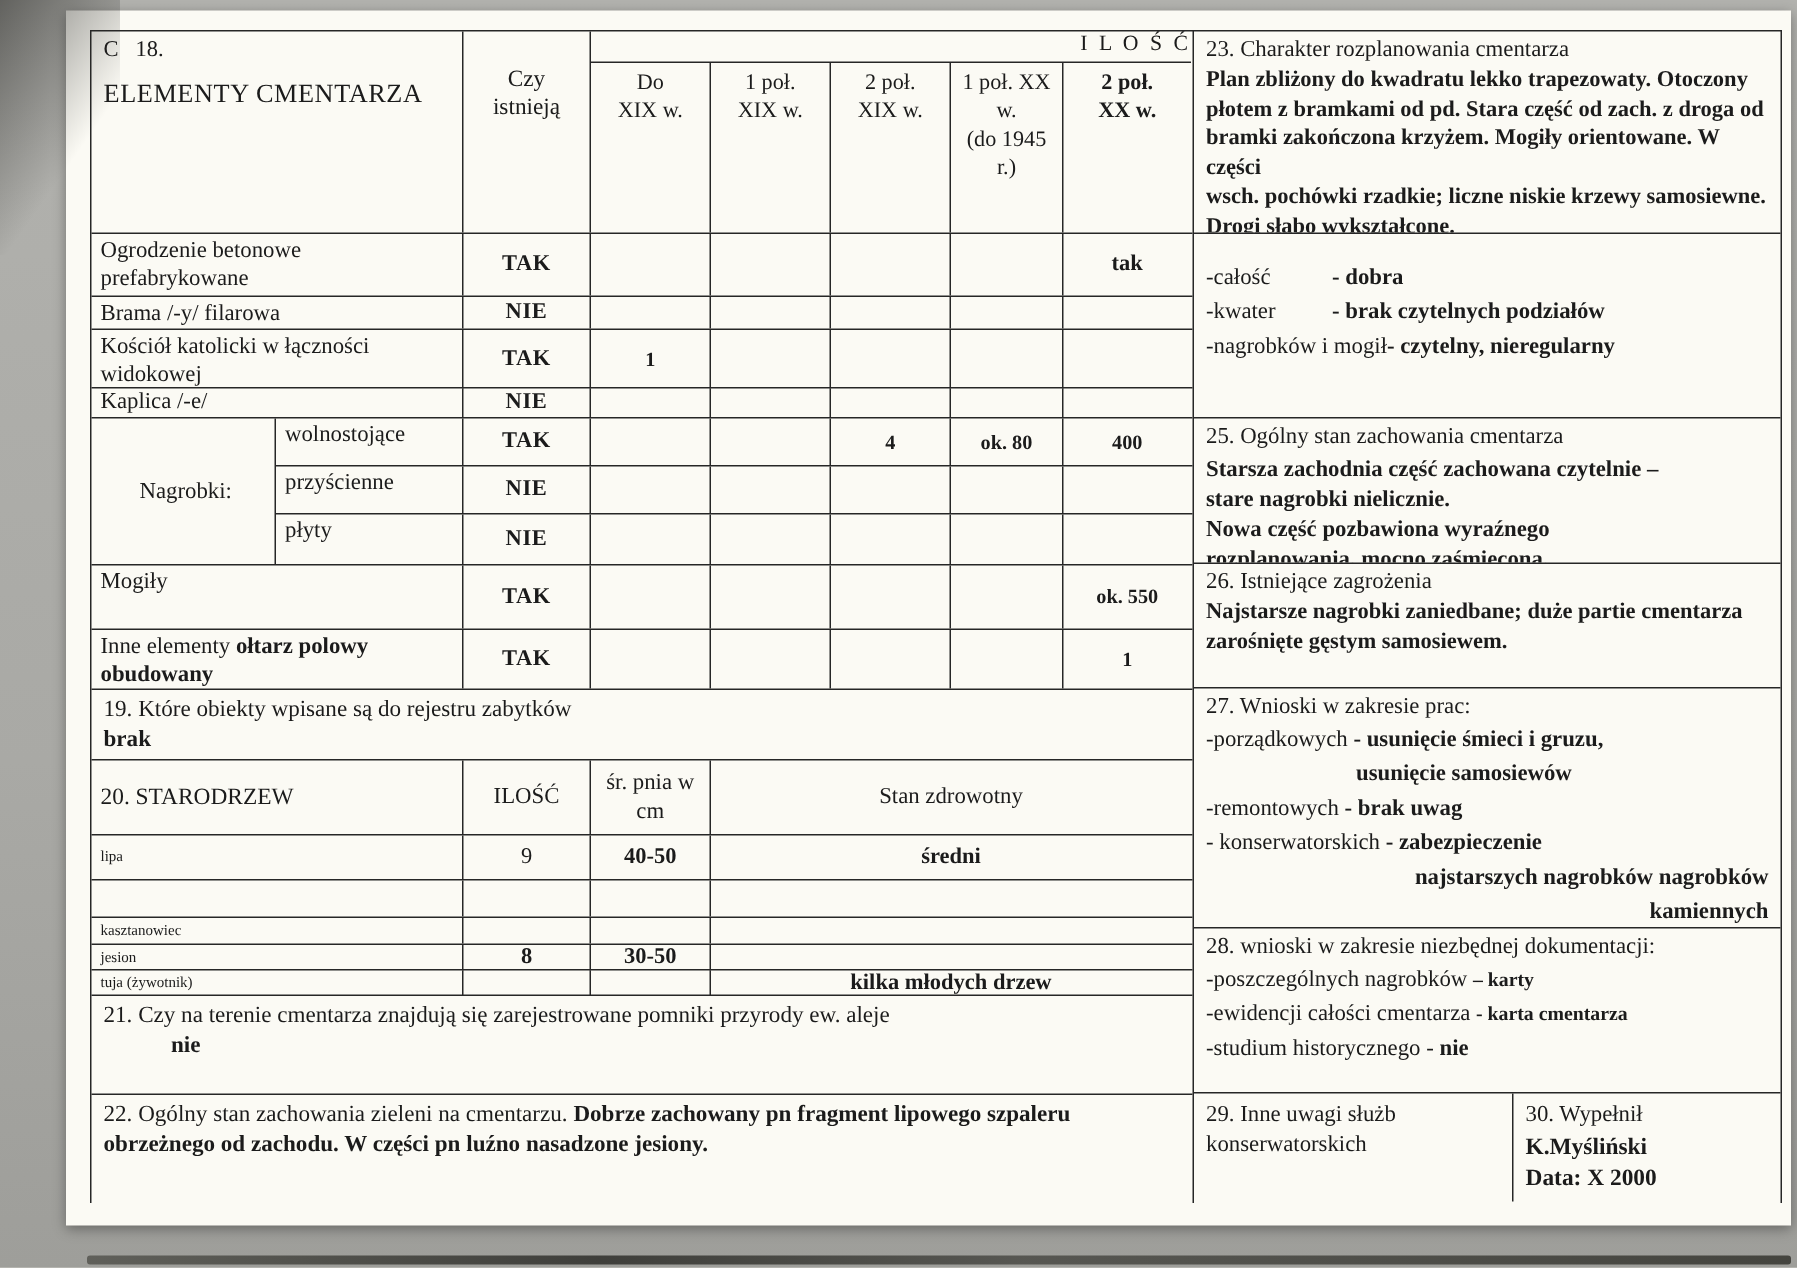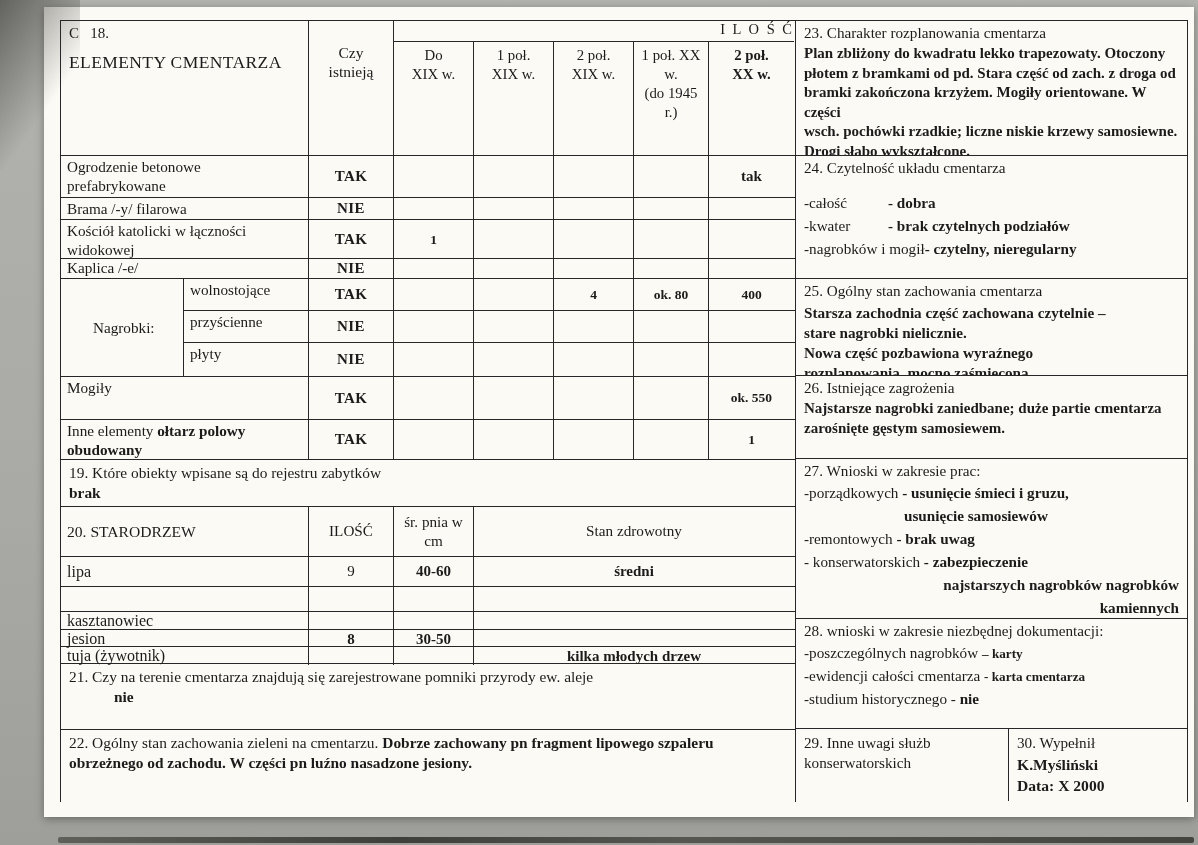--- a/index.html
+++ b/index.html
@@ -61,21 +61,21 @@
   
   .wide-sec { border-bottom:1.5px solid #262626; padding:3px 8px; font-size:15.4px; line-height:1.3; }
   .wide-sec.noborder { border-bottom:none; }
   .ml45 { margin-left:45px; }
 
   
   .srow { display:grid; grid-template-columns:248px 85px 80px 320px; border-bottom:1.5px solid #262626; }
   .srow > .c:last-child { border-right:none; }
   .star-title-cell { display:flex; align-items:center; padding-left:6px; font-size:15.6px; }
   .center-cell { display:flex; align-items:center; justify-content:center; text-align:center; font-size:15.2px; white-space:pre-line; line-height:1.2; }
-  .sname { padding:0 6px; font-size:16px; display:flex; align-items:center; }
+  .sname { padding:0 6px; font-size:10px; display:flex; align-items:center; }
   .sval { display:flex; align-items:center; justify-content:center; font-size:15px; }
   .sval.b { font-weight:bold; }
 
   
   .rsec { border-bottom:1.5px solid #262626; padding:3px 8px; font-size:15.2px; overflow:hidden; }
   .rh135{height:135px}.rh123{height:123px}.rh97{height:97px}.rh83{height:83px}.rh160{height:160px}.rh110{height:110px}
   .sec-title { font-size:15.2px; }
   .note-sm { font-weight:bold; font-size:15px; line-height:1.3; margin-top:2px; white-space:pre-line; }
   .note-md { font-weight:bold; font-size:15.2px; line-height:1.32; margin-top:3px; white-space:pre-line; }
   .line { margin-top:3px; line-height:1.32; }
@@ -233,21 +233,21 @@
         <div class="c star-title-cell">20. STARODRZEW</div>
         <div class="c center-cell">ILOŚĆ</div>
         <div class="c center-cell">śr. pnia w
 cm</div>
         <div class="c center-cell">Stan zdrowotny</div>
       </div>
 
       <div class="srow h30">
         <div class="c sname">lipa</div>
         <div class="c sval">9</div>
-        <div class="c sval b">40-60</div>
+        <div class="c sval b">40-50</div>
         <div class="c sval b">średni</div>
       </div>
 
       <div class="srow h25">
         <div class="c sname"></div>
         <div class="c sval"></div>
         <div class="c sval"></div>
         <div class="c sval"></div>
       </div>
 
@@ -291,21 +291,20 @@
         <div class="note-sm">Plan zbliżony do kwadratu lekko trapezowaty. Otoczony
 płotem z bramkami od pd. Stara część od zach. z droga od
 bramki zakończona krzyżem. Mogiły orientowane. W części
 wsch. pochówki rzadkie; liczne niskie krzewy samosiewne.
 Drogi słabo wykształcone.
 W części pn-wschodniej luźno nasadzone jesiony, od zach.
 nieregularny szpaler.</div>
       </div>
 
       <div class="rsec rh123">
-        <div class="sec-title">24. Czytelność układu cmentarza</div>
         <div class="line gap-top"><span class="lab">-całość</span><span class="bold">- dobra</span></div>
         <div class="line"><span class="lab">-kwater</span><span class="bold">- brak czytelnych podziałów</span></div>
         <div class="line"><span class="lab">-nagrobków i mogił</span><span class="bold">- czytelny, nieregularny</span></div>
       </div>
 
       <div class="rsec rh97">
         <div class="sec-title">25. Ogólny stan zachowania cmentarza</div>
         <div class="note-md">Starsza zachodnia część zachowana czytelnie –
 stare nagrobki nielicznie.
 Nowa część pozbawiona wyraźnego

